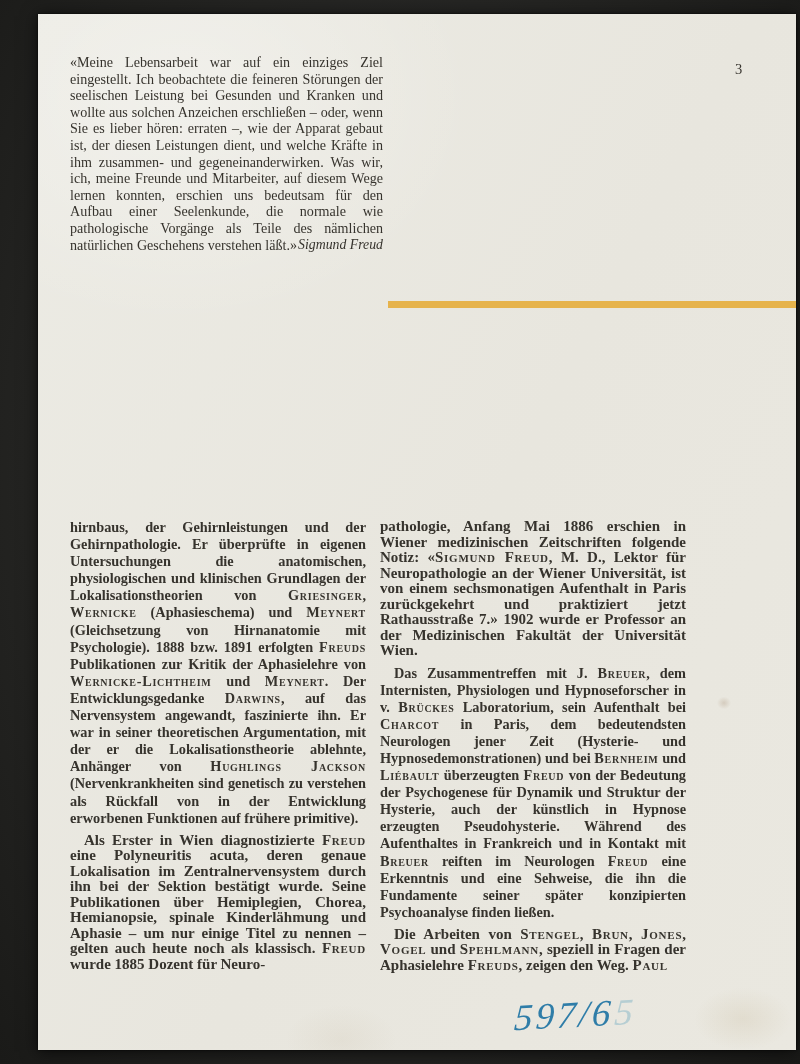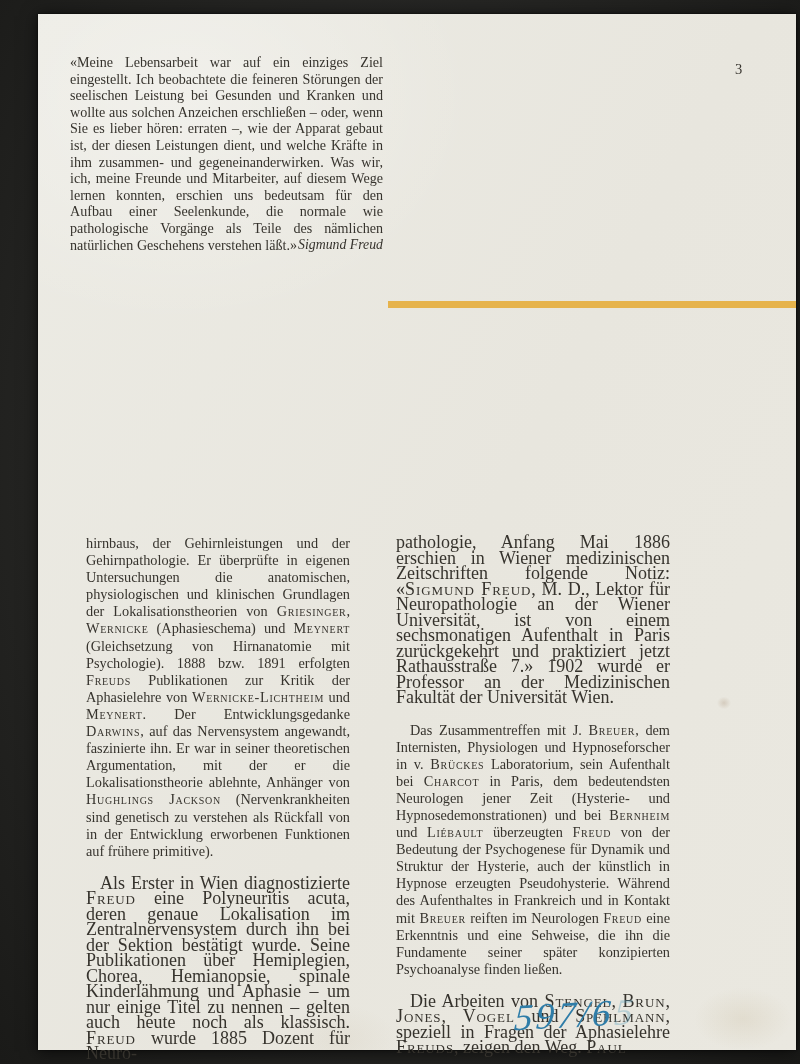--- a/index.html
+++ b/index.html
@@ -32,24 +32,24 @@
   }
   .source-note{
     margin-top:12px;font-style:italic;font-size:13.2px;line-height:17px;
     text-align:justify;hyphens:auto;-webkit-hyphens:auto;
   }
   .page-number{position:absolute;left:697px;top:47px;font-size:14.5px;color:#3a3731;}
   .accent-bar{position:absolute;left:350px;top:287px;width:408px;height:7px;background:#e6b34c;}
   .col{position:absolute;top:505px;color:#36332d;}
   .col-left{left:32px;width:296px;}
   .col-right{left:342px;width:306px;}
-  .para{margin:16px;text-align:justify;hyphens:auto;-webkit-hyphens:auto;}
+  .para{margin:0;text-align:justify;hyphens:auto;font-weight:bold;-webkit-hyphens:auto;}
   .para + .para{margin-top:6px;}
   .para.large{font-size:14.3px;line-height:17.1px;}
-  .para.small{font-size:18px;line-height:15.5px;}
+  .para.small{font-size:15px;line-height:15.5px;}
   .para.indent{text-indent:14px;}
   .sc{font-variant:small-caps;letter-spacing:.05em;}
   .handwriting{
     position:absolute;left:478px;top:982px;
     font-size:37px;font-style:italic;letter-spacing:3px;
     color:#2f7da8;
     transform:rotate(-3deg) skewX(-7deg);
     transform-origin:left top;
   }
   .handwriting .ghost{opacity:.35;margin-left:1px;color:#5aa0bc;}

